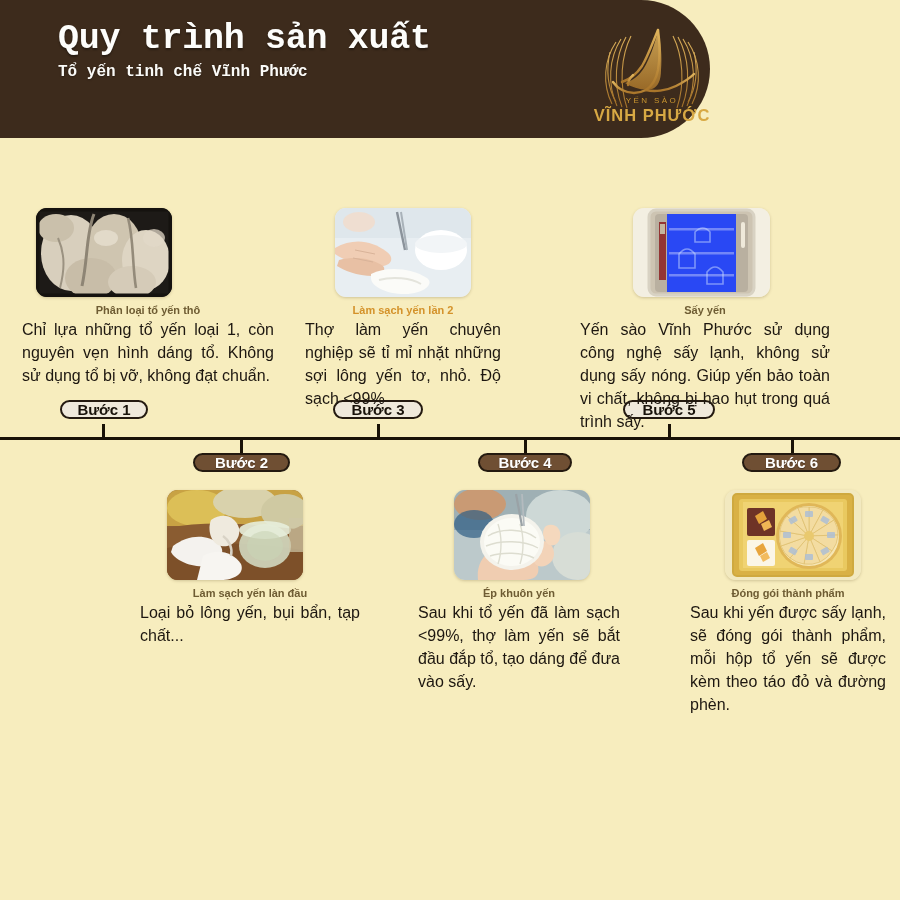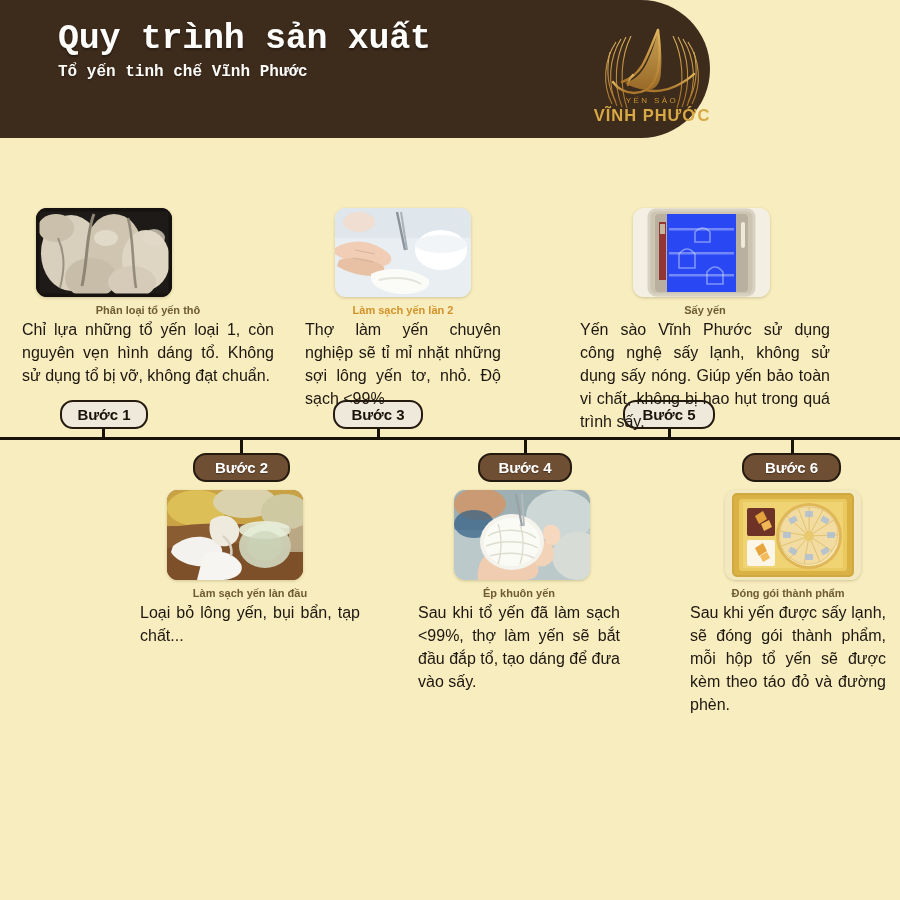--- a/index.html
+++ b/index.html
@@ -56,21 +56,21 @@
     background:#191207;
   }
   .tick{
     position:absolute;
     width:3px;background:#191207;
   }
 
   
   .pill{
     position:absolute;
-    height:29px;
+    height:19px;
     border-radius:13px;
     display:flex;align-items:center;justify-content:center;
     font-size:15px;font-weight:bold;
     white-space:nowrap;
     box-sizing:border-box;
   }
   .pill.light{
     background:#efe9db;
     border:2.3px solid #241a10;
     color:#18120a;

